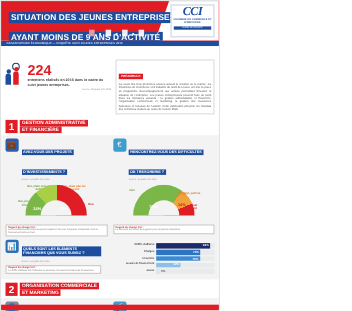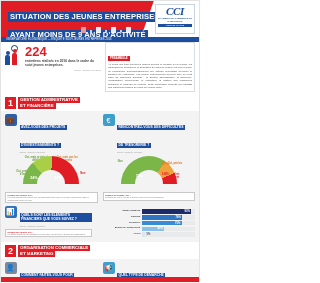--- a/index.html
+++ b/index.html
@@ -101,21 +101,21 @@
     line-height: 5px;
     padding-left: 5px;
     letter-spacing: .1px;
     overflow: hidden;
     white-space: nowrap;
   }
 
   
   .intro {
     display: flex;
-    padding: 0 4px 2px 4px;
+    padding: 12px 4px 2px 4px;
     gap: 4px;
     background: #ffffff;
   }
   .intro-left {
     width: 96px;
     display: flex; align-items: flex-start; gap: 3px;
     padding-top: 3px;
   }
   .people { position: relative; width: 17px; height: 20px; flex: none; }
   .people .ppl {

